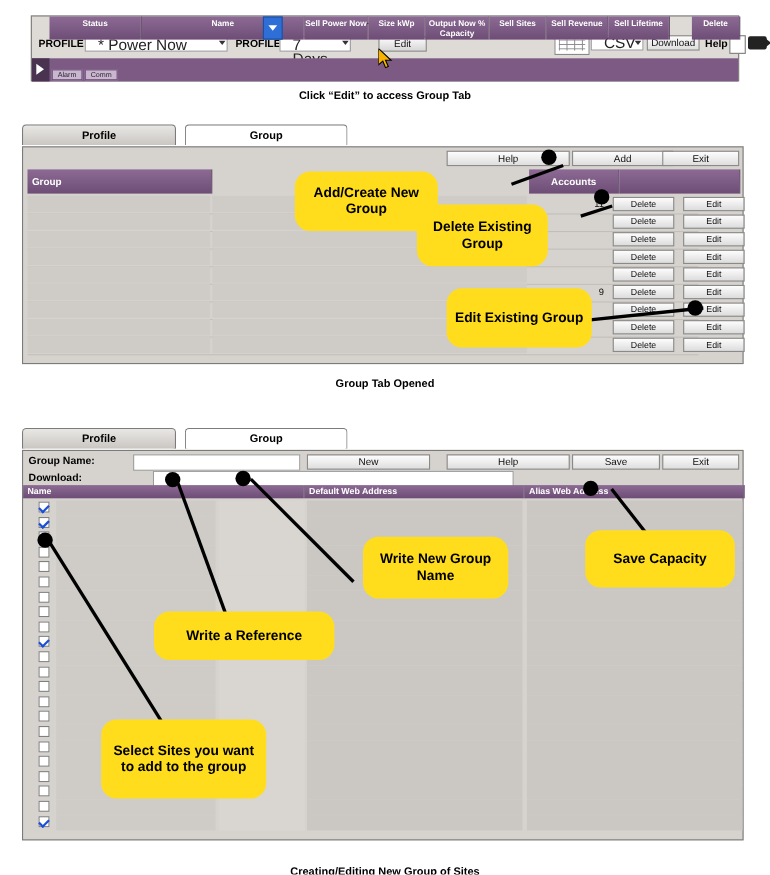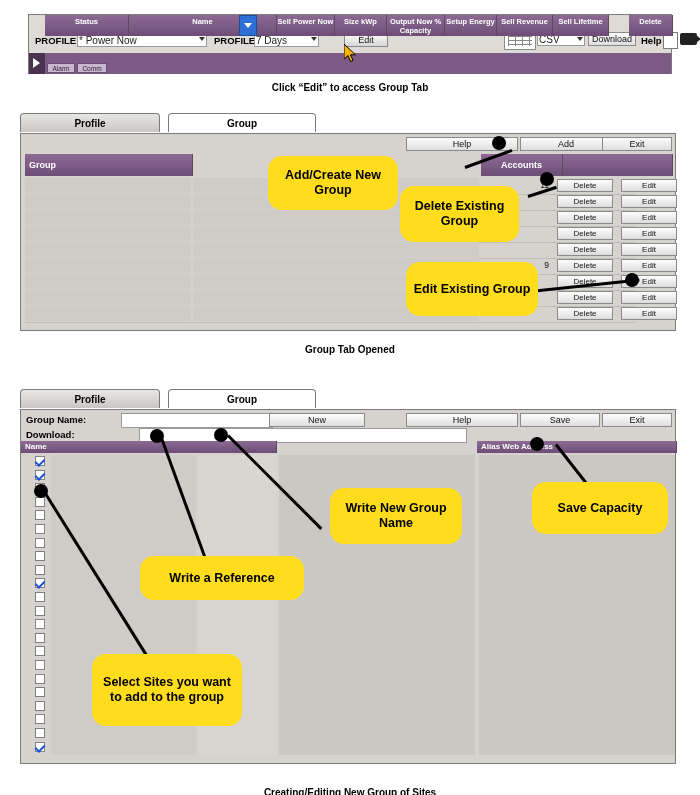--- a/index.html
+++ b/index.html
@@ -23,22 +23,22 @@
   }
 
   
   #panel1 { left: 28px; top: 14px; width: 644px; height: 60px; background:#dedbd7; }
   .perf-title {
     position:absolute; left:0; top:2px; width:100%;
     text-align:center; font-size:10.5px; font-weight:bold;
   }
   .lbl { font-size:9.5px; font-weight:bold; }
   .selbox {
-    border:1px solid #9a9a9a; background:#ffffff; font-size:10px;
-    height:14px; line-height:13px; padding:0 1px; box-sizing:border-box;
+    border:1px solid #9a9a9a; background:#ffffff; font-size:14px;
+    height:14px; line-height:13px; padding:0 11px; box-sizing:border-box;
     display:inline-block; vertical-align:middle; position:relative; color:#222;
   }
   .btn {
     border:1px solid #8a8a8a; background:linear-gradient(#fdfdfd,#dedede);
     font-size:9px; text-align:center; height:14px; line-height:13px;
     box-sizing:border-box; display:inline-block; color:#111;
   }
   .p1-profile-lbl { position:absolute; left:6px;  top:20px; }
   .p1-profile-val { position:absolute; left:48px; top:18px; width:130px; }
   .p1-period-lbl  { position:absolute; left:185px; top:20px; }
@@ -131,21 +131,21 @@
     position:absolute; height:13px; line-height:12px; font-size:8px;
     border:1px solid #8a8a8a; background:linear-gradient(#fdfdfd,#dcdcdc);
     text-align:center; box-sizing:border-box; color:#111;
   }
   .acct-num { position:absolute; font-size:8.5px; text-align:right; width:30px; color:#111; }
 
   
   #panel3 { left: 20px; top: 409px; width: 656px; height: 355px; background:#d6d3cf; }
   .p3-lbl { position:absolute; font-size:9.5px; font-weight:bold; }
   .p3-input { position:absolute; border:1px solid #9a9a9a; background:#fff; height:13px; }
-  .p3-new  { position:absolute; left:248px; top:3px; width:96px; }
+  .p3-new  { position:absolute; left:258px; top:3px; width:112px; }
   .p3-help { position:absolute; left:385px; top:3px; width:112px; }
   .p3-save { position:absolute; left:499px; top:3px; width:80px; }
   .p3-exit { position:absolute; left:581px; top:3px; width:70px; }
   .p3-colhdr {
     position:absolute; top:31px; height:12px;
     background:linear-gradient(#8c6a94,#6d4d75);
     color:#fff; font-size:8px; font-weight:bold; line-height:12px;
     box-sizing:border-box; padding-left:4px; border-right:1px solid #5f4566;
   }
   .chk {
@@ -203,21 +203,21 @@
   <span class="p1-cam-icon"></span>
 
   <div class="hdrbar"></div>
   <div class="arrowtab"></div>
 
   <div class="hdrcell" style="left:16px;  width:84px;">Status</div>
   <div class="hdrcell" style="left:100px; width:148px;">Name</div>
   <div class="hdrcell" style="left:248px; width:58px;">Sell Power Now</div>
   <div class="hdrcell" style="left:306px; width:52px;">Size kWp</div>
   <div class="hdrcell" style="left:358px; width:58px;">Output Now % Capacity</div>
-  <div class="hdrcell" style="left:416px; width:52px;">Setup Energy</div>
+  <div class="hdrcell" style="left:416px; width:52px;">Sell Sites</div>
   <div class="hdrcell" style="left:468px; width:56px;">Sell Revenue</div>
   <div class="hdrcell" style="left:524px; width:56px;">Sell Lifetime</div>
   <div class="hdrcell" style="left:600px; width:44px;">Delete</div>
 
   <div class="subcell" style="left:18px; top:48px; width:28px;">Alarm</div>
   <div class="subcell" style="left:48px; top:48px; width:30px;">Comm</div>
 
   <div class="hdrcell" style="left:210px; top:0; width:18px; background:#2d6fd6; border:1px solid #1d4f9c;">
     <span style="display:block;margin-top:5px;border-left:4px solid transparent;border-right:4px solid transparent;border-top:5px solid #fff;width:0;margin-left:auto;margin-right:auto;"></span>
   </div>
@@ -302,21 +302,21 @@
     <div class="minibtn" style="left:596px; top:1px; width:56px;">Edit</div>
   </div>
 </div>
 
 <div class="leader" style="left:465px; top:166px; width:50px; transform:rotate(-20deg);"></div>
 <div class="dot" style="left:492px; top:136px;"></div>
 <div class="callout" style="left:268px; top:156px; width:130px; height:54px;">Add/Create New Group</div>
 
 <div class="leader" style="left:528px; top:195px; width:30px; transform:rotate(-18deg);"></div>
 <div class="dot" style="left:540px; top:172px;"></div>
-<div class="callout" style="left:400px; top:186px; width:119px; height:56px;">Delete Existing Group</div>
+<div class="callout" style="left:379px; top:186px; width:119px; height:56px;">Delete Existing Group</div>
 
 <div class="leader" style="left:530px; top:290px; width:110px; transform:rotate(-6deg);"></div>
 <div class="dot" style="left:625px; top:273px;"></div>
 <div class="callout" style="left:406px; top:262px; width:132px; height:54px;">Edit Existing Group</div>
 
 <div class="caption" style="top:344px;">Group Tab Opened</div>
 
 <div class="tabstrip" style="left:20px; top:389px; width:300px;">
   <div class="tab" style="left:0;   width:140px;">Profile</div>
   <div class="tab active" style="left:148px; width:148px;">Group</div>
@@ -327,20 +327,21 @@
   <span class="p3-input" style="left:100px; top:3px; width:150px;"></span>
   <span class="p3-lbl" style="left:5px; top:19px;">Download:</span>
   <span class="p3-input" style="left:118px; top:18px; width:326px;"></span>
 
   <span class="btn p3-new">New</span>
   <span class="btn p3-help">Help</span>
   <span class="btn p3-save">Save</span>
   <span class="btn p3-exit">Exit</span>
 
   <div class="p3-colhdr" style="left:0;   width:256px;">Name</div>
+  <div class="p3-colhdr" style="left:256px; width:200px;">Default Web Address</div>
   <div class="p3-colhdr" style="left:456px; width:200px;">Alias Web Address</div>
 
   <div id="site-rows">
       <div class="siterow" style="left:0;top:45.0px;width:656px;">
         <span class="chk on" style="left:14px;top:1px;"></span>
         <span class="site-name-box" style="left:30px;top:0;width:145px;"></span>
         <span class="site-blur" style="left:178px;top:0;width:78px;background:#d9d6d2;"></span>
         <span class="site-blur" style="left:258px;top:0;width:196px;"></span>
         <span class="site-blur" style="left:458px;top:0;width:196px;"></span>
       </div>

